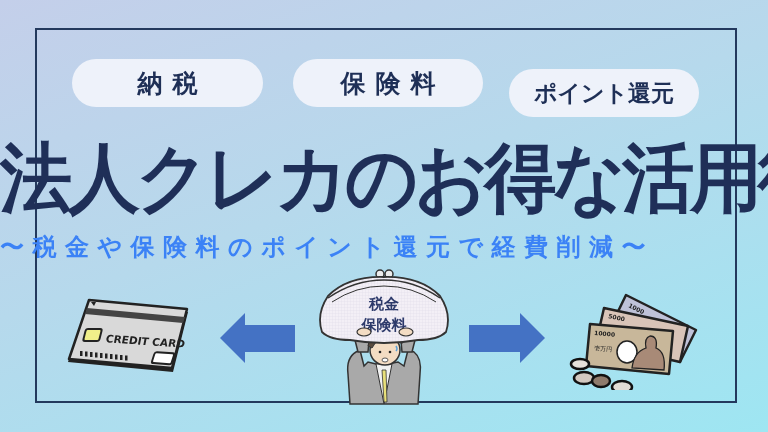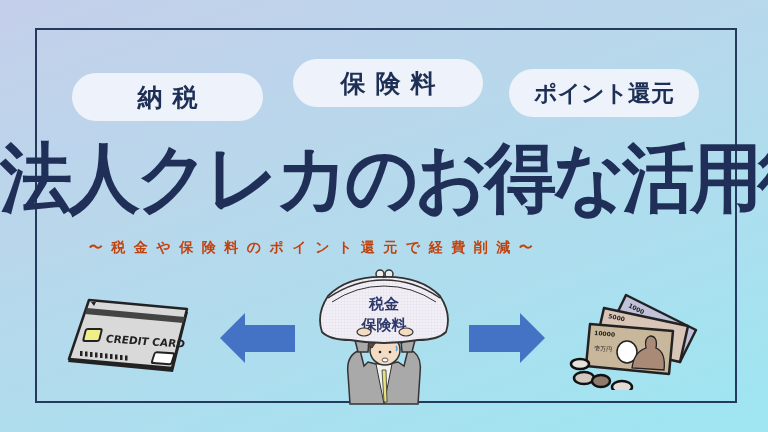--- a/index.html
+++ b/index.html
@@ -21,32 +21,32 @@
   }
   .pill.spaced { letter-spacing: 10px; padding-left: 10px; box-sizing: border-box; }
   .title {
     position: absolute; left: 0; width: 768px; top: 128px; height: 100px;
     text-align: center; font-weight: bold; font-size: 72px; line-height: 100px;
     color: #1f2f58; letter-spacing: -4px; white-space: nowrap;
     transform: scaleY(1.05);
   }
   .subtitle {
     position: absolute; left: 0; width: 630px; top: 234px; height: 26px;
-    text-align: center; font-weight: bold; font-size: 14px; line-height: 26px;
-    color: #c2410c; letter-spacing: 8.5px; white-space: nowrap;
+    text-align: center; font-weight: bold; font-size: 24px; line-height: 26px;
+    color: #3b82f6; letter-spacing: 8.5px; white-space: nowrap;
   }
   .abs { position: absolute; }
   svg text { font-family: "DejaVu Sans", "Liberation Sans", sans-serif; }
 </style>
 </head>
 <body>
 
 <div class="frame"></div>
 
-<div class="pill spaced" style="left:72px;width:191px;margin-top:14px;">
+<div class="pill spaced" style="left:72px;width:191px;">
   <span>納税</span>
 </div>
 <div class="pill spaced" style="left:293px;width:190px;">
   <span>保険料</span>
 </div>
 <div class="pill" style="left:509px;width:190px;font-size:23px;margin-top:10px;">
   <span>ポイント還元</span>
 </div>
 
 <div class="title">法人クレカのお得な活用術</div>

